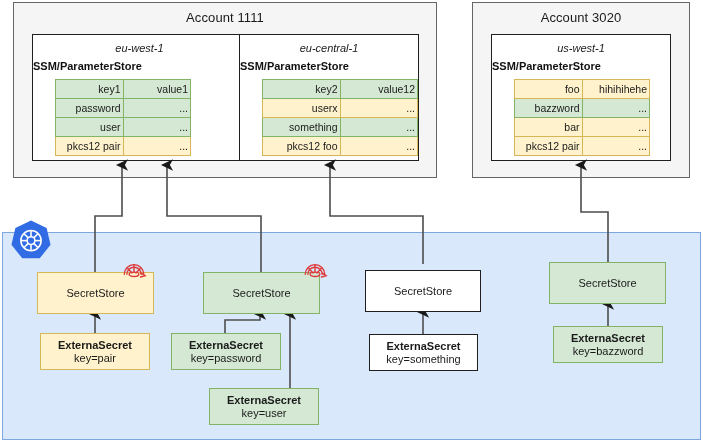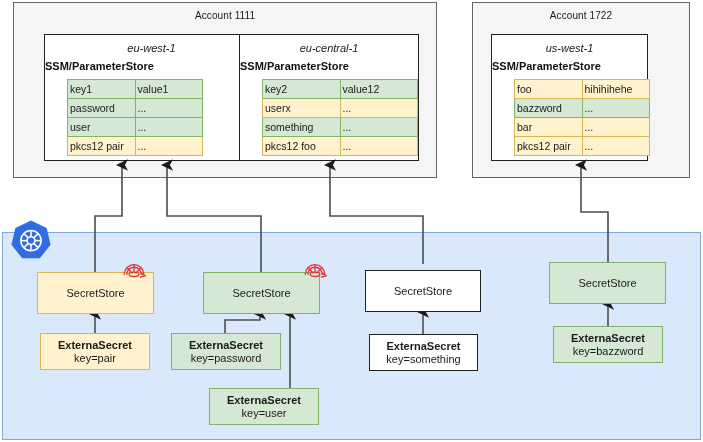--- a/index.html
+++ b/index.html
@@ -15,21 +15,21 @@
   .abs{position:absolute;box-sizing:border-box;}
 
   
   .account{
     background:#f5f5f5;
     border:1px solid #666666;
   }
   .account-title{
     position:absolute;left:0;right:0;top:7px;
     text-align:center;
-    font-size:10px;color:#1a1a1a;
+    font-size:13px;color:#1a1a1a;
     letter-spacing:.1px;
   }
 
   
   .region{
     background:#ffffff;
     border:1.6px solid #1f1f1f;
   }
   .region-name{
     position:absolute;left:0;right:0;top:7px;
@@ -43,21 +43,21 @@
   
   table.params{
     position:absolute;
     border-collapse:collapse;
     table-layout:fixed;
     font-size:10.5px;
     color:#1a1a1a;
   }
   table.params td{
     height:18px;
-    text-align:left;
+    text-align:right;
     padding:0 2px;
     overflow:hidden;
     white-space:nowrap;
   }
   td.green{background:#d5e8d4;border:1px solid #82b366;}
   td.yellow{background:#fff2cc;border:1px solid #d6b656;}
 
   
   .k8s-area{
     background:#dae8fc;
@@ -89,21 +89,21 @@
 </style>
 </head>
 <body>
 
 <div id="stage">
 
   <div class="abs account" style="left:13px;top:2px;width:424px;height:176px;">
     <div class="account-title">Account 1111</div>
   </div>
 
-  <div class="abs region" style="left:32px;top:34px;width:215px;height:127px;margin-left:12px;">
+  <div class="abs region" style="left:32px;top:34px;width:215px;height:127px;">
     <div class="region-name">eu-west-1</div>
     <div class="store-name">SSM/ParameterStore</div>
     <table class="params" style="left:22px;top:44px;width:136px;">
       <tbody>
           <tr>
         <td class="green">key1</td>
         <td class="green">value1</td>
       </tr>
       <tr>
         <td class="green">password</td>
@@ -140,24 +140,24 @@
       </tr>
       <tr>
         <td class="yellow">pkcs12 foo</td>
         <td class="yellow">...</td>
       </tr>
     </tbody>
       </table>
   </div>
 
   <div class="abs account" style="left:472px;top:2px;width:218px;height:176px;">
-    <div class="account-title">Account 1722</div>
-  </div>
-
-  <div class="abs region" style="left:491px;top:34px;width:157px;height:127px;">
+    <div class="account-title">Account 3020</div>
+  </div>
+
+  <div class="abs region" style="left:491px;top:34px;width:180px;height:127px;">
     <div class="region-name">us-west-1</div>
     <div class="store-name">SSM/ParameterStore</div>
     <table class="params" style="left:22px;top:44px;width:136px;">
       <tbody>
           <tr>
         <td class="yellow">foo</td>
         <td class="yellow">hihihihehe</td>
       </tr>
       <tr>
         <td class="green">bazzword</td>

